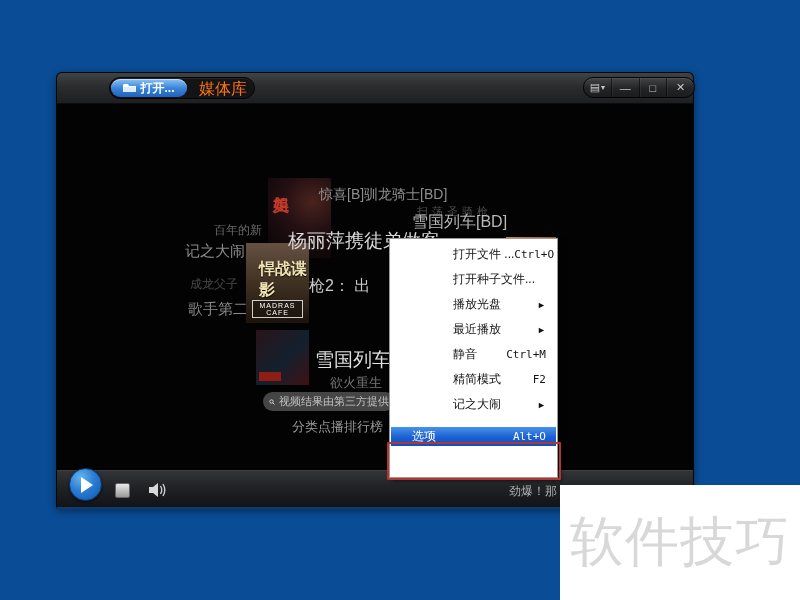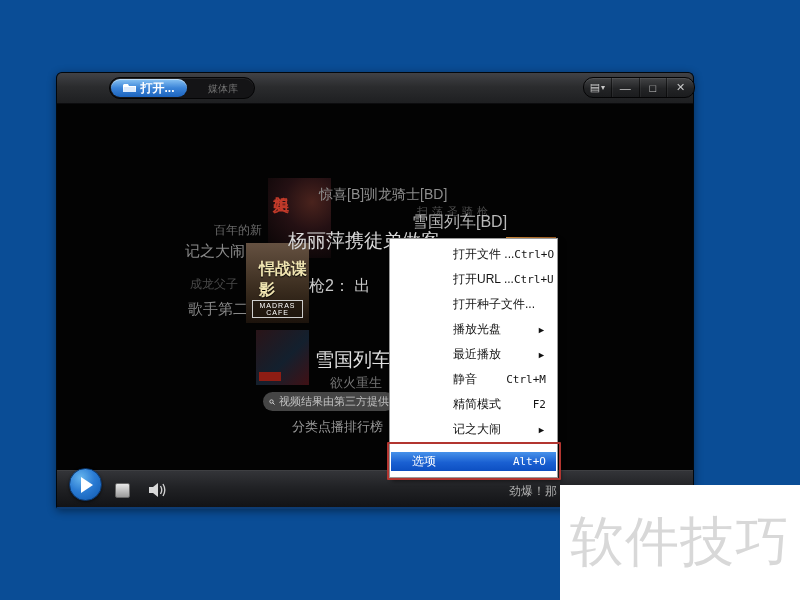--- a/index.html
+++ b/index.html
@@ -29,21 +29,21 @@
   .tab-open {
     position:absolute; left:1px; top:1px; width:76px; height:18px; border-radius:9px;
     background:linear-gradient(#8ac4f4, #3b84d8 50%, #1c63bd);
     display:flex; align-items:center; justify-content:center; gap:4px;
     color:#fff; font-size:12px; font-weight:bold;
     box-shadow:inset 0 1px 0 rgba(255,255,255,.45);
   }
   .tab-lib {
     position:absolute; left:84px; top:2px; width:58px; height:18px;
     display:flex; align-items:center; justify-content:center;
-    color:#737373; font-size:10px;
+    color:#f97316; font-size:16px;
   }
   .folder-svg { display:block; }
 
   .winctrl {
     position:absolute; right:-2px; top:4px; width:112px; height:21px;
     background:linear-gradient(#434446, #232426 55%, #1b1c1e);
     border:1px solid #040405; border-radius:10px;
     display:flex; align-items:stretch; overflow:hidden;
     box-shadow:inset 0 1px 0 rgba(255,255,255,.08);
   }
@@ -233,24 +233,20 @@
       <span>分类点播排行榜</span><span class="div">|</span>
     </div>
   </div>
 
   <div class="menu">
     <div class="mi">
       <span class="lbl">打开文件 ...</span>
       <span class="sc">Ctrl+O</span>
     </div>
     <div class="mi">
-      <span class="lbl">打开URL ...</span>
-      <span class="sc">Ctrl+U</span>
-    </div>
-    <div class="mi">
       <span class="lbl">打开种子文件...</span>
       <span class="sc"></span>
     </div>
     <div class="mi">
       <span class="lbl">播放光盘</span>
       <span class="arr">►</span>
     </div>
     <div class="mi">
       <span class="lbl">最近播放</span>
       <span class="arr">►</span>

